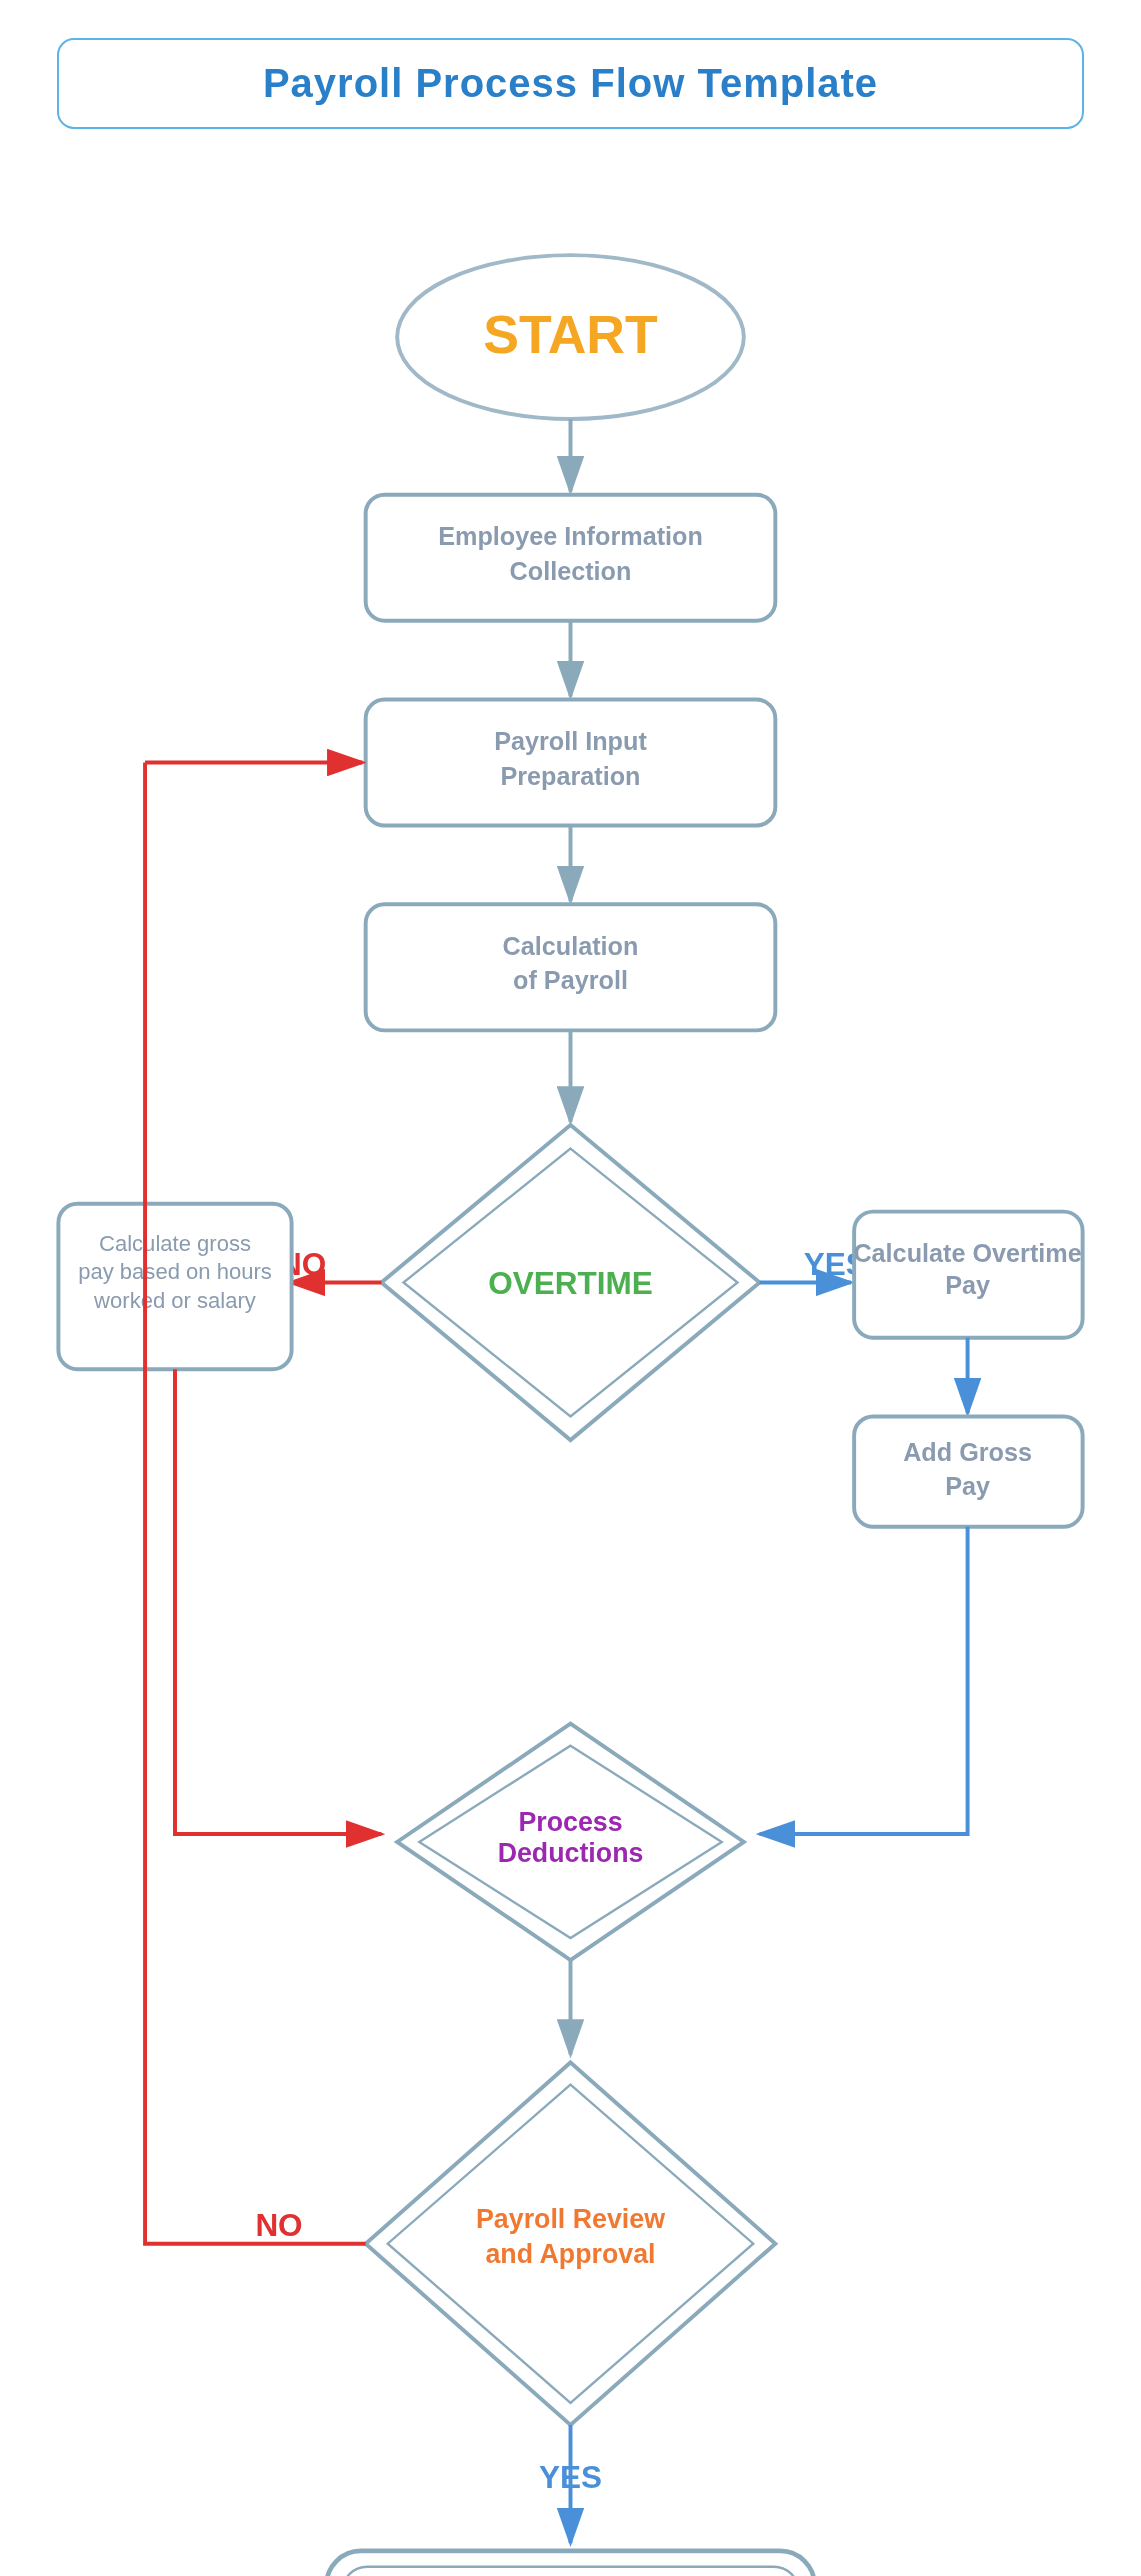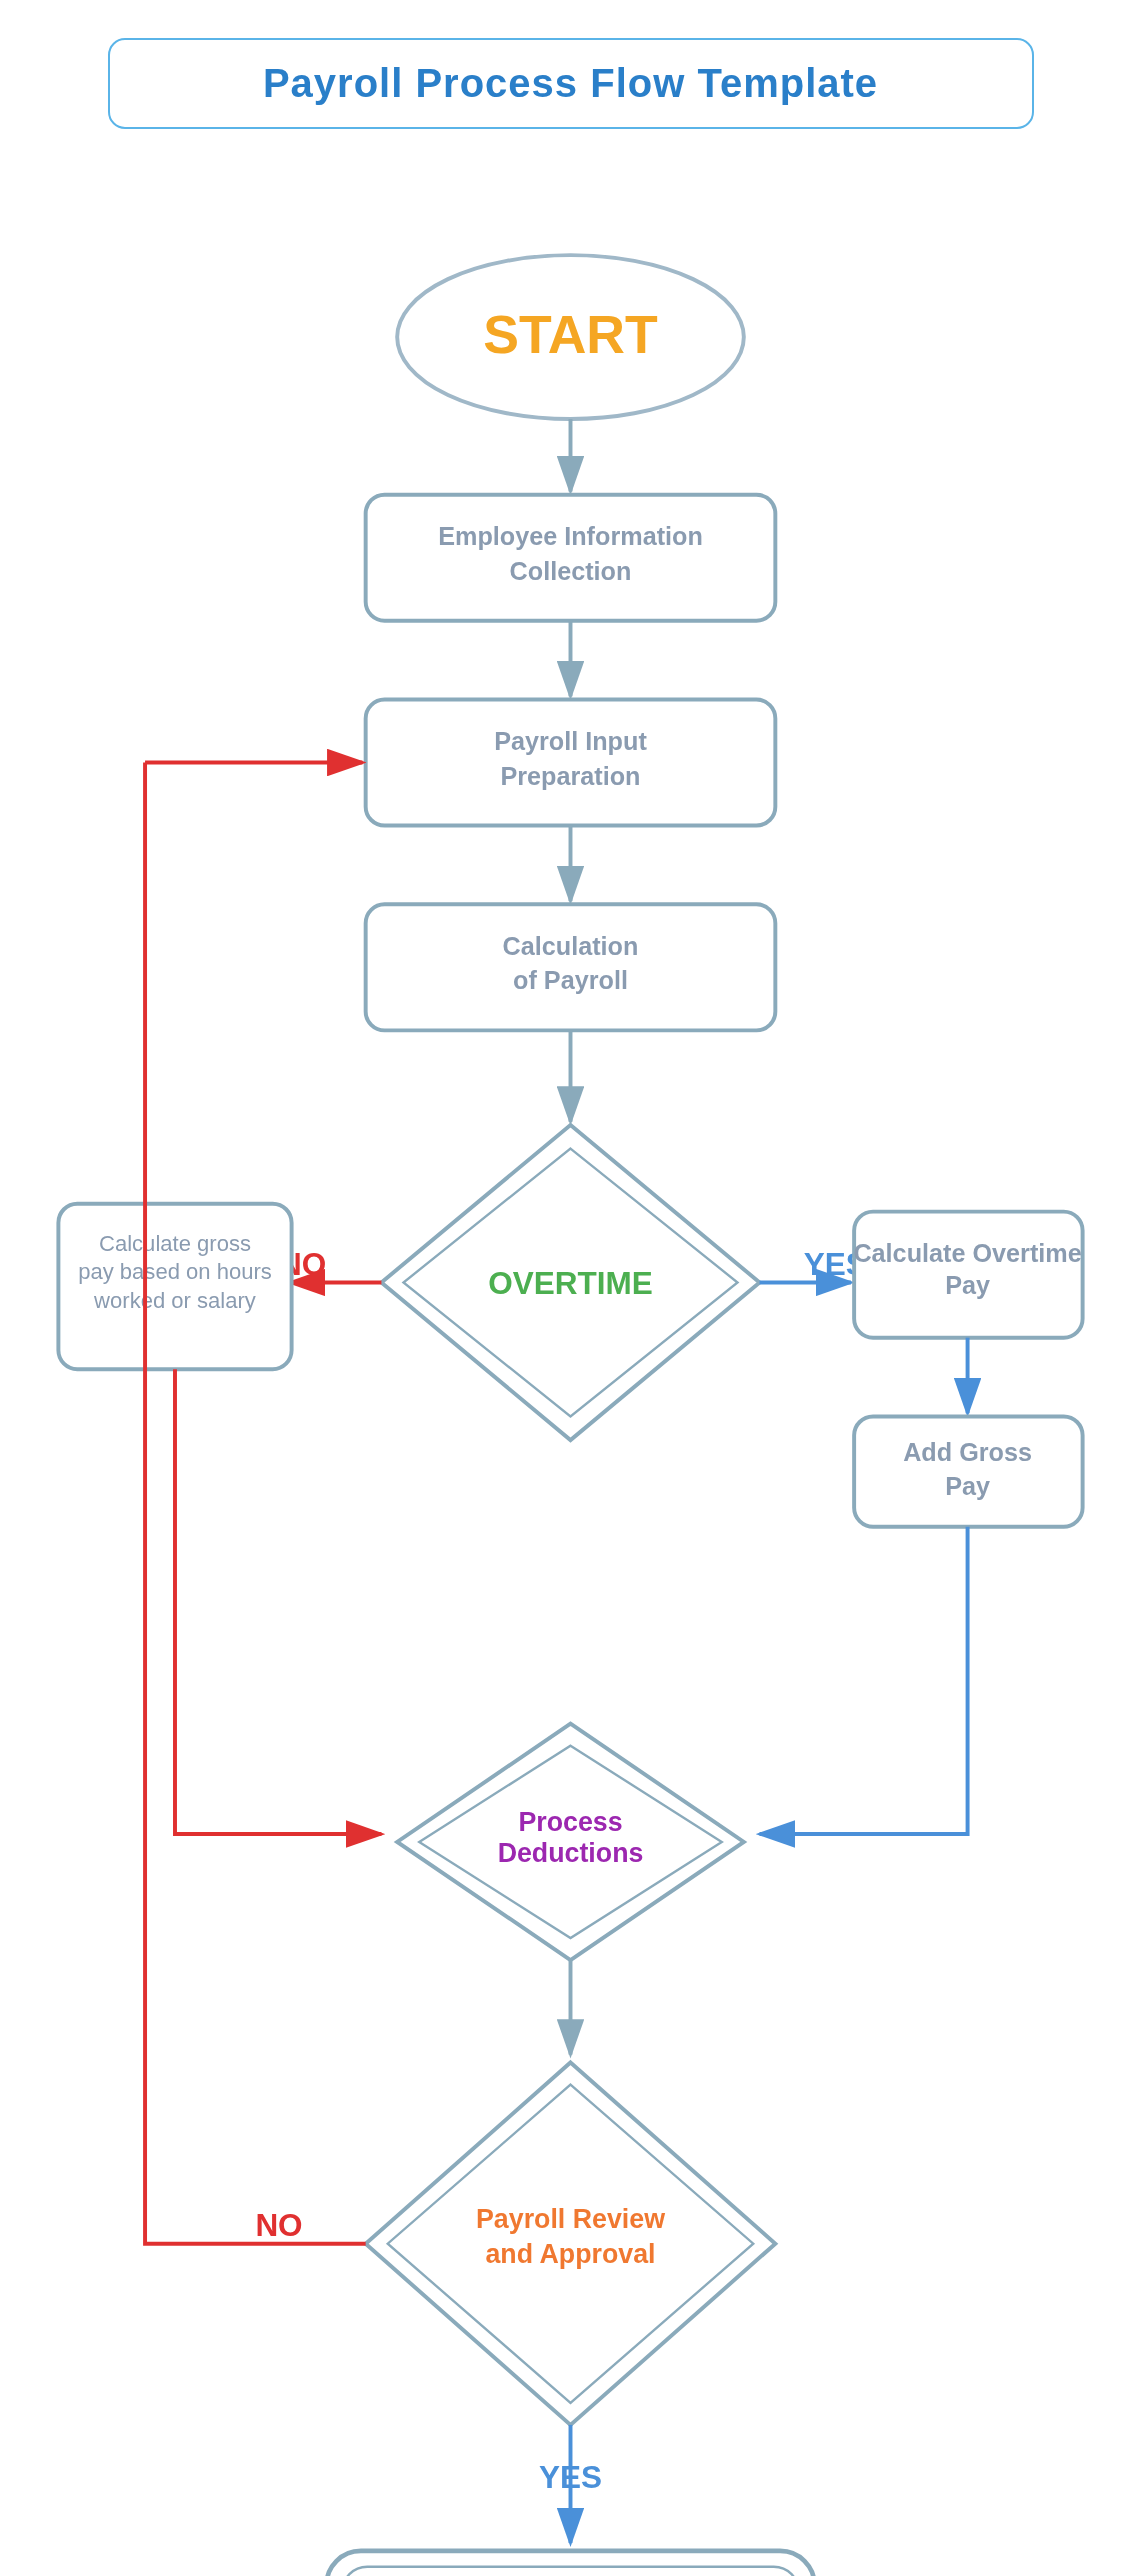--- a/index.html
+++ b/index.html
@@ -18,21 +18,21 @@
       position: relative;
       background: #fff;
       padding: 19px;
     }
 
     
     .title-box {
       border: 2.9px solid #5ab4e8;
       border-radius: 17px;
       margin: 19px auto;
-      width: 926px;
+      width: 1027px;
       padding: 21px 28.5px;
       text-align: center;
     }
     .title-text {
       font-size: 40px;
       font-weight: 900;
       color: #2a7fc9;
       letter-spacing: 1px;
     }
 

